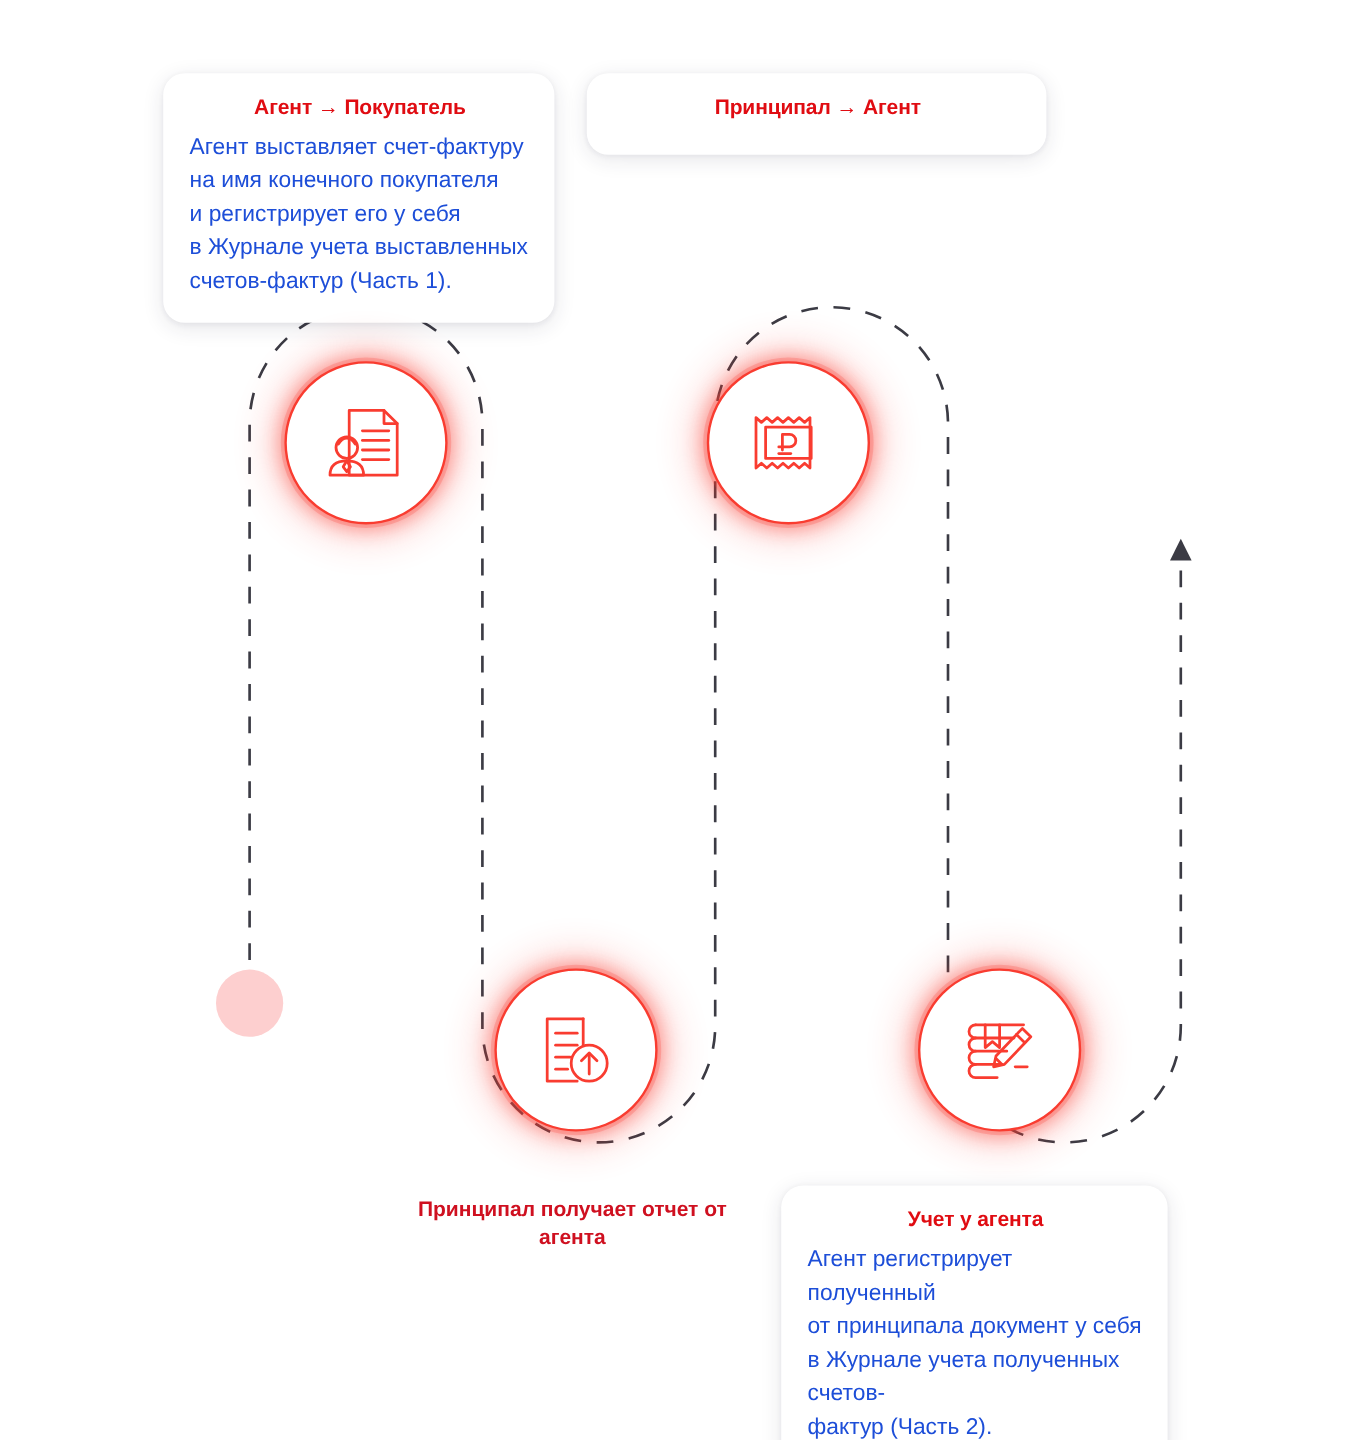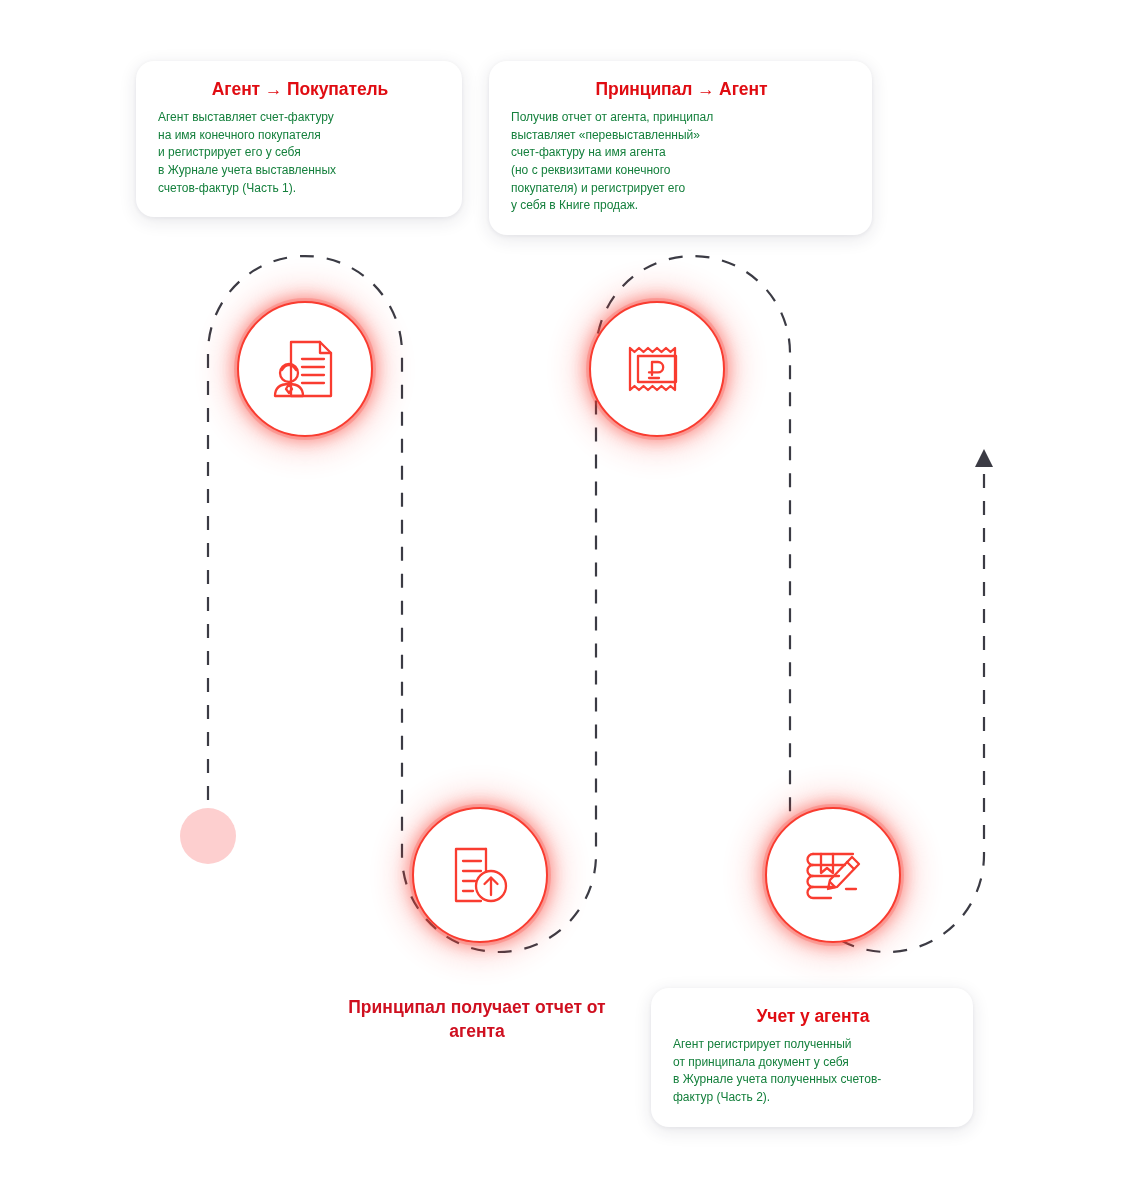--- a/index.html
+++ b/index.html
@@ -49,22 +49,22 @@
   .card-title {
     color: #e00c12;
     font-weight: bold;
     font-size: 17.5px;
     text-align: center;
     margin: 0 0 9px 0;
     letter-spacing: -0.1px;
     white-space: nowrap;
   }
   .card-body {
-    color: #15803d;
-    font-size: 12px;
+    color: #1d4ed8;
+    font-size: 19px;
     line-height: 1.47;
     margin: 0;
     white-space: pre-line;
   }
 
   #card-1 { left: 136px; top: 61px;  width: 326px; }
   #card-2 { left: 489px; top: 61px;  width: 383px; }
   #card-4 { left: 651px; top: 988px; width: 322px; }
 
   
@@ -136,26 +136,20 @@
     <div class="card-title">Агент → Покупатель</div>
     <div class="card-body">Агент выставляет счет-фактуру
 на имя конечного покупателя
 и регистрирует его у себя
 в Журнале учета выставленных
 счетов-фактур (Часть 1).</div>
   </div>
 
   <div class="card" id="card-2">
     <div class="card-title">Принципал → Агент</div>
-    <div class="card-body">Получив отчет от агента, принципал
-выставляет «перевыставленный»
-счет-фактуру на имя агента
-(но с реквизитами конечного
-покупателя) и регистрирует его
-у себя в Книге продаж.</div>
   </div>
 
   <div class="caption" id="caption-3">Принципал получает отчет
 от агента</div>
 
   <div class="card" id="card-4">
     <div class="card-title">Учет у агента</div>
     <div class="card-body">Агент регистрирует полученный
 от принципала документ у себя
 в Журнале учета полученных счетов-

